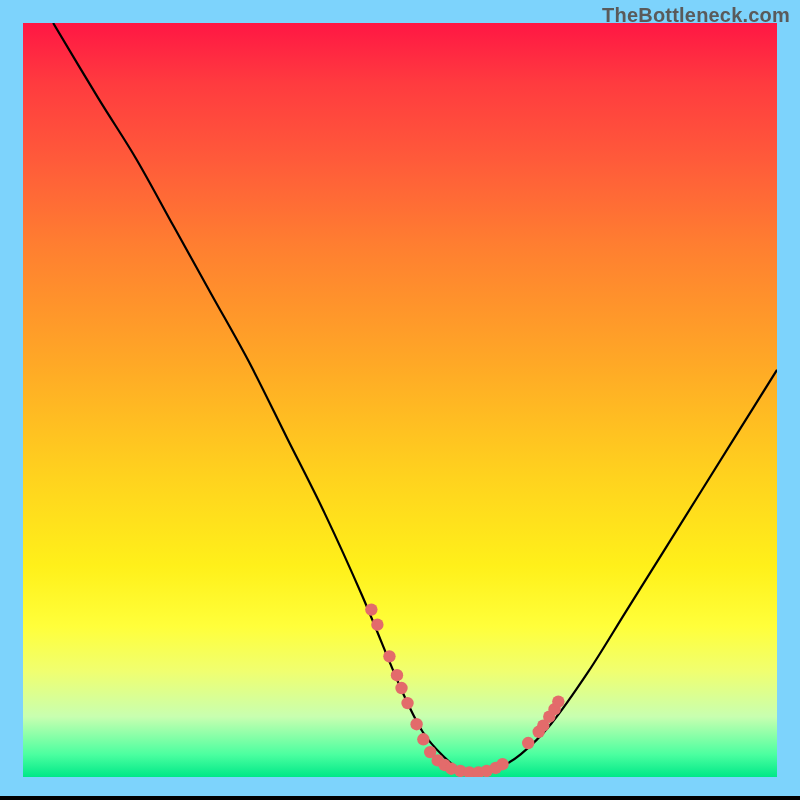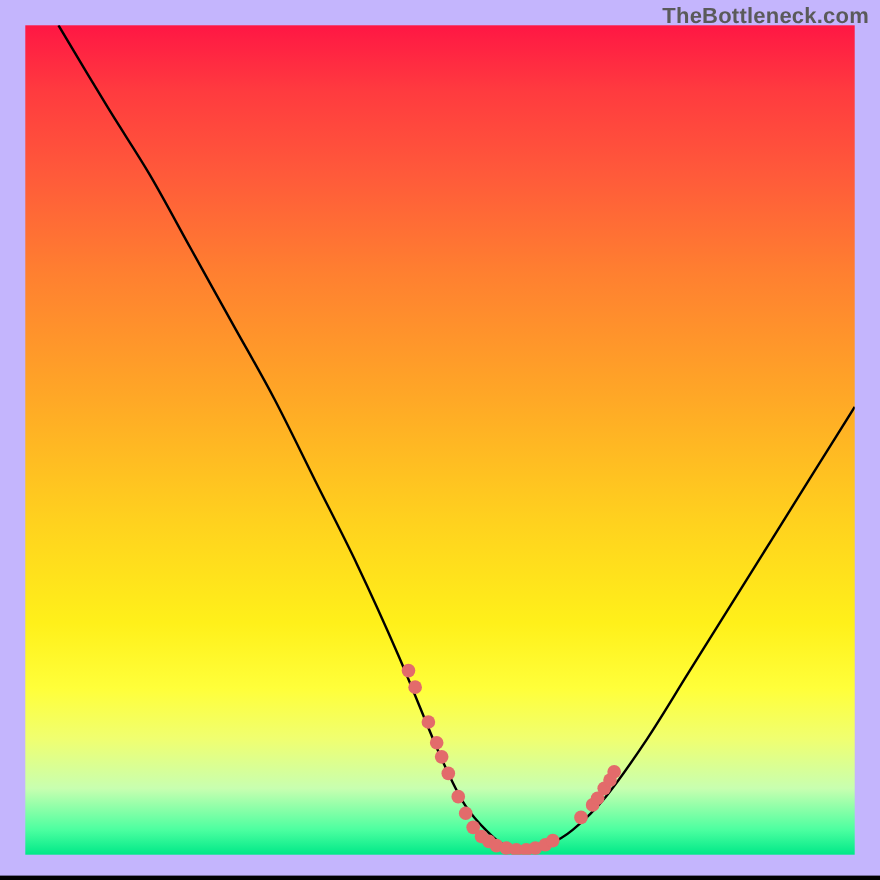--- a/index.html
+++ b/index.html
@@ -1,21 +1,21 @@
 <!DOCTYPE html>
 <html><head>
 <meta charset="utf-8">
 <style>
   * { margin: 0; padding: 0; box-sizing: border-box; }
   html, body { width: 800px; height: 800px; overflow: hidden; background: #000; }
   .frame {
     position: relative;
     width: 800px;
     height: 796px;
-    background: #c4b5fd;
+    background: #7dd3fc;
   }
   .watermark {
     position: absolute;
     top: 4px;
     right: 10px;
     font-family: Arial, Helvetica, sans-serif;
     font-size: 20px;
     font-weight: 600;
     color: #5a5a5a;
     letter-spacing: 0.2px;

